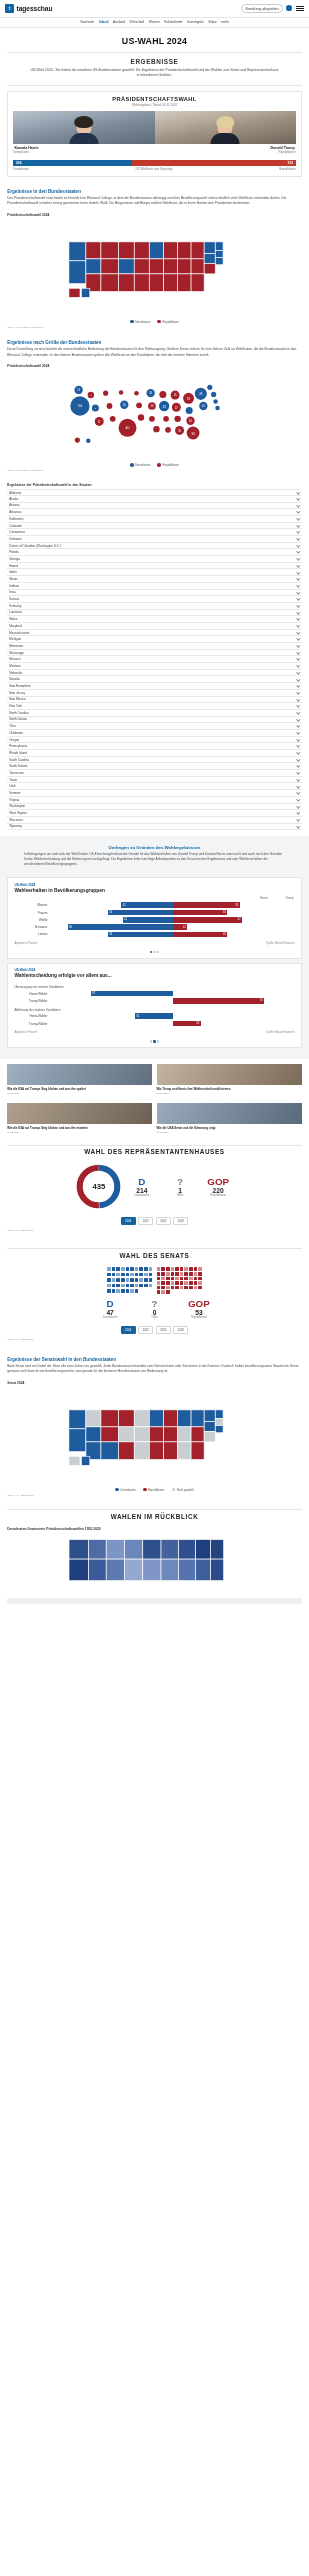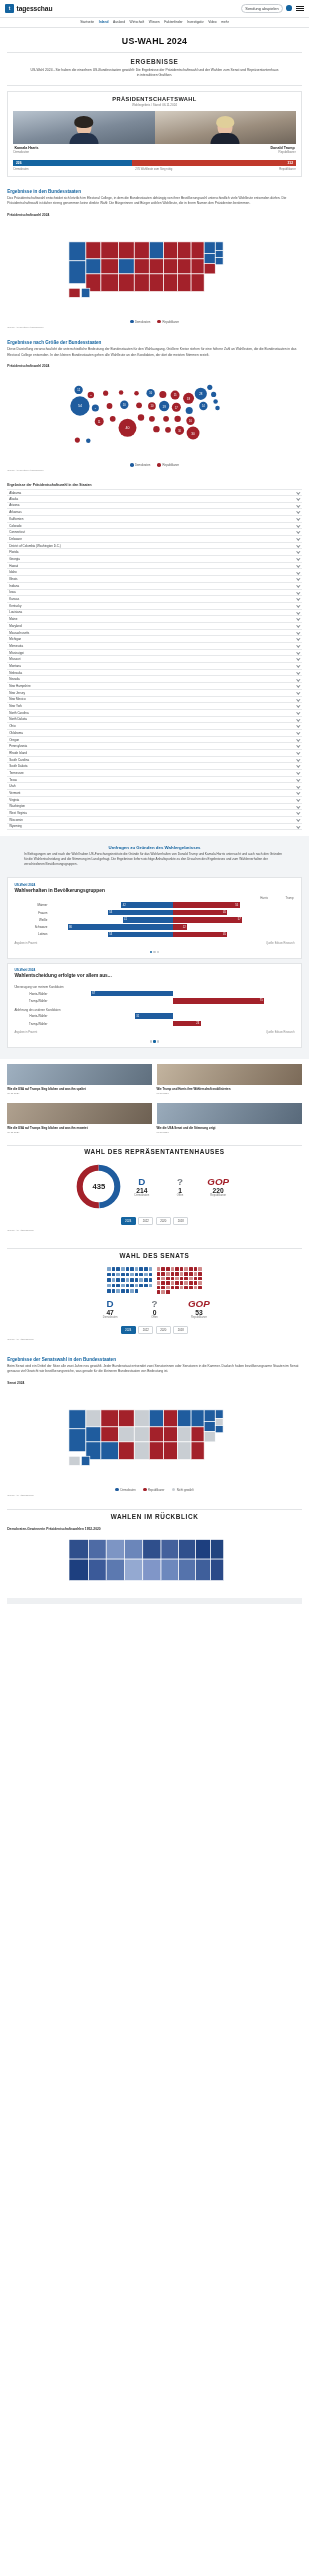--- a/index.html
+++ b/index.html
@@ -138,21 +138,21 @@
   .donutrow { display:flex; align-items:center; justify-content:center; gap:4px; padding:2.1px 7.2px 3.1px; }
   .donut { position:relative; width:47px; height:47px; }
   .donut .ctr { position:absolute; inset:0; display:flex; align-items:center; justify-content:center;
                 font-size:7.7px; font-weight:700; color:#222; }
   .tallies { display:flex; gap:7.2px; align-items:flex-start; }
   .tally { text-align:center; width:31px; }
   .tally .sym { font-size:9.8px; font-weight:700; }
   .tally .num { font-size:6.7px; font-weight:700; color:#222; }
   .tally .lbl { font-size:2.7px; color:#777; }
   .dem-c { color:#1f5c9e; }
-  .rep-c { color:#a3212a;font-style:italic; }
+  .rep-c { color:#a3212a; }
   .oth-c { color:#7a7f85; }
   .tabs { display:flex; gap:2.1px; justify-content:center; padding:4.1px 0 2.1px; }
   .tab { font-size:2.8px; border:0.5px solid #d2d6da; border-radius:1px; padding:1px 3.6px; color:#555; }
   .tab.on { background:#1464a0; color:#fff; border-color:#1464a0; }
 
   
   .seatgrid { display:flex; justify-content:center; gap:4.6px; padding:3.1px 0 2.1px; }
   .seatcol { display:grid; grid-template-columns:repeat(10, 3.6px); gap:1px; }
   .seat { width:3.6px; height:3.6px; border-radius:0.5px; }
   .seat.d { background:#1f5c9e; } .seat.r { background:#a3212a; }

